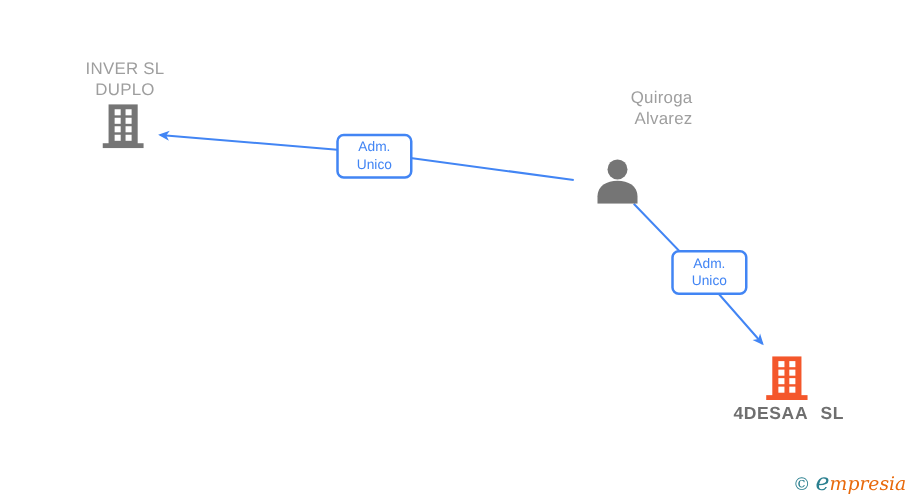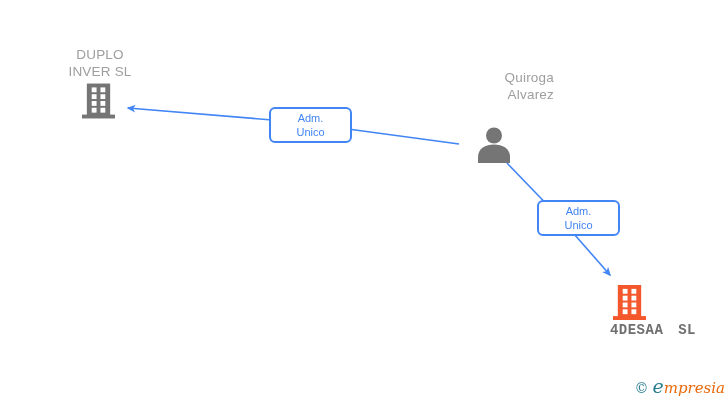--- a/index.html
+++ b/index.html
@@ -23,39 +23,38 @@
     font-size: 13.5px;
     line-height: 17px;
     letter-spacing: 0.2px;
   }
   .company1-label { left: 38px; top: 46px; width: 124px; position: absolute; text-align: center; }
   .company1-icon  { left: 82px;  top: 83px;  position: absolute; }
   .person-label   { left: 424px; top: 69px; width: 130px; position: absolute; text-align: right; }
   .person-icon    { left: 474px; top: 127px; position: absolute; }
   .company2-icon  { left: 612px; top: 285px; position: absolute; }
   .company2-label {
-    left: 566px; top: 322px; width: 130px; position: absolute; text-align: right;
+    left: 566px; top: 322px; width: 130px; position: absolute; text-align: center;
     color: var(--dark_gray_text, #6f6f6f);
     font-weight: bold;
     font-size: 14px;
     word-spacing: 6px;
     letter-spacing: 0.5px;
-    font-family: Liberation Mono, monospace;
   }
 
   .rel-box {
     position: absolute;
     background: #ffffff;
     border: 2px solid var(--label_blue, #4285f4);
     border-radius: 6px;
     color: var(--label_blue, #4285f4);
     font-size: 11px;
     line-height: 14px;
     text-align: center;
-    padding: 2px 23px;
+    padding: 2px 12px;
     cursor: pointer;
   }
   .rel-box-1 { left: 269px; top: 107px; min-width: 33px; }
   .rel-box-2 { left: 537px; top: 200px; min-width: 33px; }
 
   .watermark {
     position: absolute;
     right: 3px;
     bottom: 3px;
     font-family: "DejaVu Serif", serif;
@@ -76,22 +75,22 @@
     <defs>
       <marker id="ah" markerWidth="10" markerHeight="10" refX="7.5" refY="4.5" orient="auto" markerUnits="userSpaceOnUse">
         <path d="M0,0.5 L9,4.5 L0,8.5 L2.5,4.5 z" fill="var(--arrow_blue, #4285f4)"></path>
       </marker>
     </defs>
     <polyline points="459,144 296,122 128,108" fill="none" stroke="var(--arrow_blue, #4285f4)" stroke-width="1.6" marker-end="url(#ah)"></polyline>
     <polyline points="507,163 560,218 610,275" fill="none" stroke="var(--arrow_blue, #4285f4)" stroke-width="1.6" marker-end="url(#ah)"></polyline>
   </svg>
 
   <div class="company1-label node-label-gray">
+    <div>INVER SL</div>
     <div>DUPLO</div>
-    <div>INVER SL</div>
   </div>
   <div class="company1-icon">
     <span>
       <svg width="33" height="36" viewBox="0 0 34 36" xmlns="http://www.w3.org/2000/svg">
         <rect x="5" y="0" width="24" height="33" fill="var(--gray_icon, #757575)"></rect>
         <rect x="0" y="32" width="34" height="4" fill="var(--gray_icon, #757575)"></rect>
         <g fill="#ffffff">
           <rect x="10" y="4" width="5" height="5"></rect>
             <rect x="19" y="4" width="5" height="5"></rect>
           <rect x="10" y="11" width="5" height="5"></rect>

